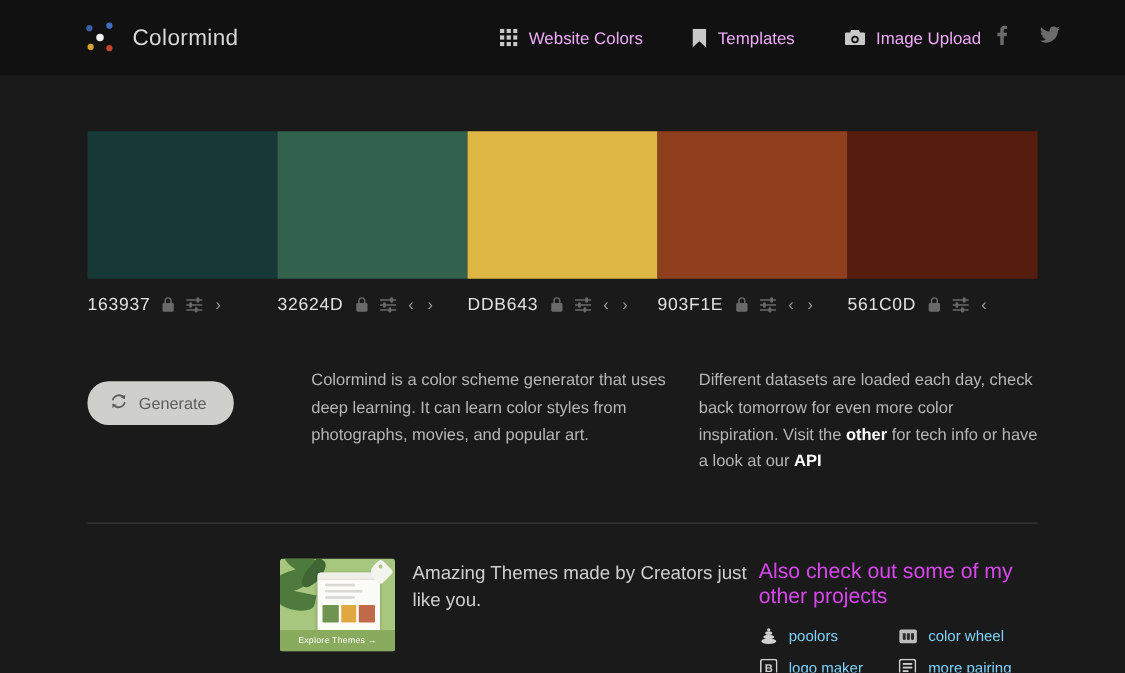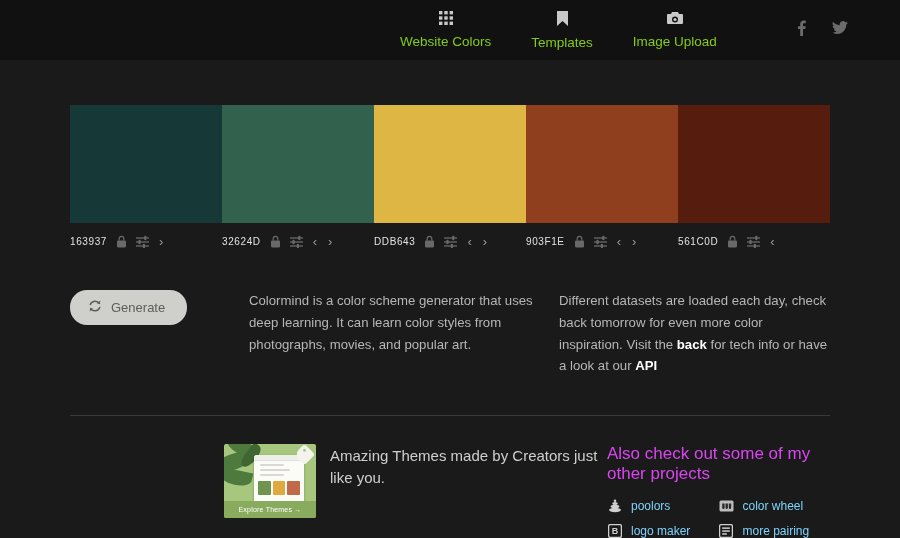--- a/index.html
+++ b/index.html
@@ -52,24 +52,23 @@
     position: absolute;
     left: 400px;
     display: flex;
     align-items: center;
     gap: 40px;
   }
   .nav-item {
     display: flex;
     align-items: center;
     gap: 9px;
-    color: #84cc16;
+    color: #f0abfc;
     font-size: 13.5px;
     cursor: pointer;
-    flex-direction: column;
   }
   .nav-item svg { display: block; }
   .socials {
     position: absolute;
     right: 52px;
     display: flex;
     align-items: center;
     gap: 26px;
   }
   .social { cursor: pointer; display: block; }
@@ -89,21 +88,21 @@
     margin-top: 12px;
   }
   .swatch-label {
     flex: 1 1 0;
     display: flex;
     align-items: center;
     gap: 9px;
   }
   .hex {
     color: #e2e2e2;
-    font-size: 10px;
+    font-size: 14px;
     letter-spacing: .6px;
     cursor: pointer;
   }
   .sw-icon {
     cursor: pointer;
     display: flex;
     align-items: center;
     opacity: .62;
   }
   .chev {
@@ -128,20 +127,21 @@
     align-items: center;
     gap: 9px;
     background: #cfcfcb;
     color: #5d5d5d;
     border: none;
     border-radius: 17px;
     padding: 9px 22px 9px 18px;
     font-size: 13px;
     font-family: "Liberation Sans", sans-serif;
     cursor: pointer;
+    margin-top: 12px;
   }
   .body-text {
     color: #b6b6b6;
     font-size: 13.2px;
     line-height: 1.65;
     margin-left: 24px;
   }
   .body-text a {
     color: #ffffff;
     font-weight: bold;
@@ -270,20 +270,30 @@
     align-items: center;
     justify-content: center;
   }
   .proj-label { color: #7dd3fc; font-size: 12px; }
 </style>
 </head>
 <body>
 
 <div class="header">
 
+  <div class="brand">
+    <span class="logo-dots">
+      <i class="d1"></i>
+        <i class="d2"></i>
+        <i class="d3"></i>
+        <i class="d4"></i>
+        <i class="d5"></i>
+    </span>
+    <span class="brand-name">Colormind</span>
+  </div>
 
   <div class="nav">
 
     <div class="nav-item">
       <span>
         <svg width="14" height="14" viewBox="0 0 14 14">
           <g fill="#c9c9c9">
             <rect x="0" y="0" width="3.4" height="3.4"></rect>
               <rect x="5.3" y="0" width="3.4" height="3.4"></rect>
               <rect x="10.6" y="0" width="3.4" height="3.4"></rect>
@@ -492,21 +502,21 @@
         </span>
         <span>Generate</span>
       </button>
     </div>
 
     <div class="col-txt1">
       <p class="body-text">Colormind is a color scheme generator that uses deep learning. It can learn color styles from photographs, movies, and popular art.</p>
     </div>
 
     <div class="col-txt2">
-      <p class="body-text"><span>Different datasets are loaded each day, check back tomorrow for even more color inspiration. Visit the </span><a>back</a><span> for tech info or have a look at our </span><a>API</a></p>
+      <p class="body-text"><span>Different datasets are loaded each day, check back tomorrow for even more color inspiration. Visit the </span><a>other</a><span> for tech info or have a look at our </span><a>API</a></p>
     </div>
 
   </div>
 
   <div class="divider"></div>
 
   <div class="footer-row">
 
     <div class="ad-block">
       <div class="ad-img">

